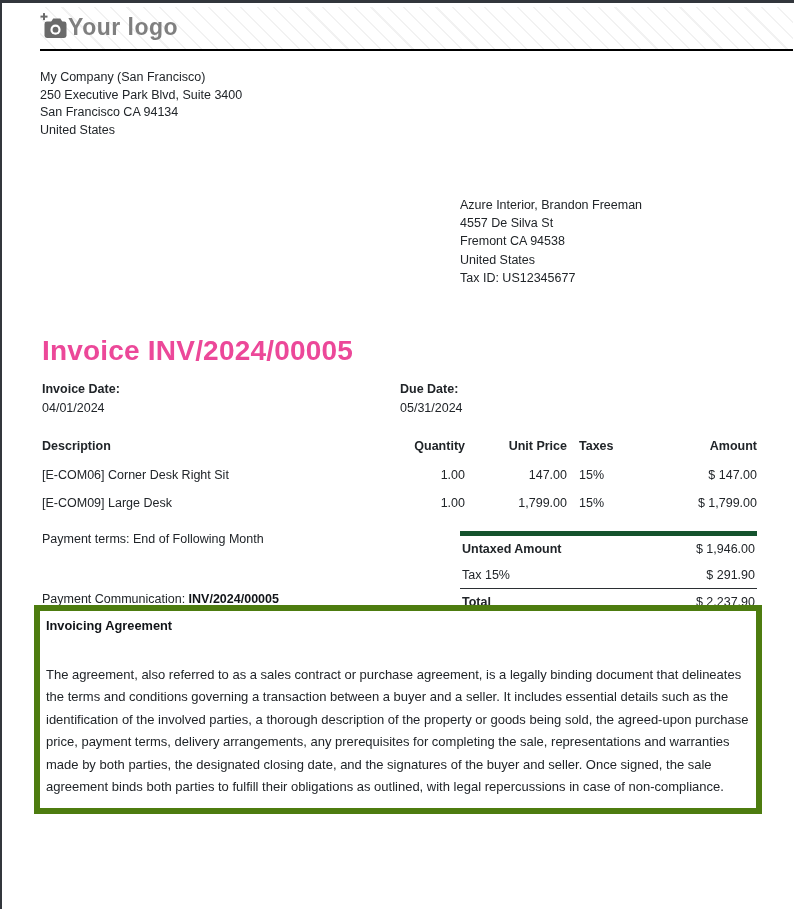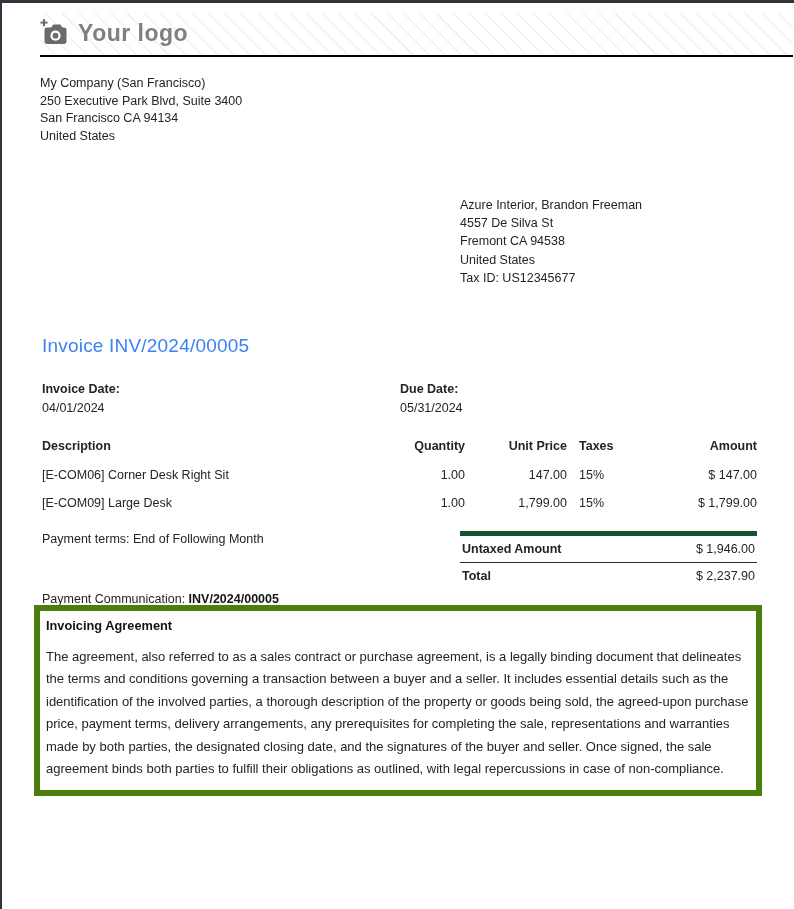--- a/index.html
+++ b/index.html
@@ -6,32 +6,32 @@
   body{
     width:794px;height:909px;position:relative;background:#ffffff;
     font-family:"Liberation Sans", sans-serif;color:#212529;overflow:hidden;
     -webkit-font-smoothing:antialiased;
   }
   .edge-top{position:absolute;top:0;left:0;width:794px;height:3px;background:#32363c;}
   .edge-left{position:absolute;top:0;left:0;width:2px;height:909px;background:#32363c;}
   .page{position:absolute;top:3px;left:2px;width:753px;padding:0 0 0 38px;}
   
   .logo-banner{
-    margin-top:10px;height:40px;display:flex;align-items:center;gap:10px;
+    margin-top:4px;height:40px;display:flex;align-items:center;
     background:repeating-linear-gradient(45deg,transparent 0 10px,#f2f2f2 10px 11.5px);
     border-bottom:2px solid #000;padding-bottom:2px;
   }
   .logo-text{font-size:23px;font-weight:bold;color:#7f7f7f;letter-spacing:.5px;}
   .camera{flex:0 0 auto;display:block;}
   
   .company-block{margin-top:18px;font-size:12.5px;line-height:17.5px;}
   .customer-block{position:absolute;left:458px;top:193px;font-size:12.5px;line-height:18.2px;}
   .addr-line{display:block;}
   
-  .doc-title{position:absolute;left:40px;top:332px;font-size:19px;font-weight:400;color:#3b82f6;letter-spacing:.2px;}
+  .doc-title{position:absolute;left:40px;top:332px;font-size:28px;font-weight:700;color:#ec4899;letter-spacing:.2px;}
   .dates-row{position:absolute;left:40px;top:377px;width:715px;display:grid;grid-template-columns:358px auto;}
   .date-label{font-weight:bold;font-size:12.5px;line-height:19px;}
   .date-value{font-size:12.5px;line-height:19px;}
   
   .items{position:absolute;left:40px;top:433px;width:715px;border-collapse:collapse;font-size:12.5px;}
   .items th{font-weight:bold;padding:3px 0 8px 0;white-space:nowrap;}
   .items td{padding:7px 0 7px 0;white-space:nowrap;}
   .col-desc{text-align:left;width:345px;}
   .col-qty{text-align:right;width:78px;}
   .col-unit{text-align:right;width:102px;}
@@ -45,21 +45,21 @@
   .totals .trow{display:flex;justify-content:space-between;align-items:center;padding:6px 2px 6px 2px;}
   .totals .trow.first{border-top:5px solid #14532d;}
   .totals .trow.total{border-top:1.5px solid #2b2f33;}
   .t-bold{font-weight:bold;}
   
   .agreement{
     position:absolute;left:34px;top:605px;width:728px;box-sizing:border-box;
     border:6px solid #4d7c0f;padding:7px 2px 10px 6px;
   }
   .agreement-heading{font-size:12.8px;font-weight:bold;color:#111418;}
-  .agreement-body{margin-top:13px;font-size:13px;line-height:22.4px;color:#212529;text-align:left;}
+  .agreement-body{margin-top:31px;font-size:13px;line-height:22.4px;color:#212529;text-align:left;}
 </style>
 </head>
 <body>
 
 <div class="edge-top"></div>
 <div class="edge-left"></div>
 
 <div class="page">
 
   <div class="logo-banner">
@@ -131,20 +131,24 @@
   </table>
 
   <div class="pay-terms">Payment terms: End of Following Month</div>
   <div class="pay-comm"><span>Payment Communication: </span><b>INV/2024/00005</b></div>
 
   <div class="totals">
     <div class="trow first">
       <span class="t-bold">Untaxed Amount</span>
       <span>$ 1,946.00</span>
     </div>
+    <div class="trow">
+      <span>Tax 15%</span>
+      <span>$ 291.90</span>
+    </div>
     <div class="trow total">
       <span class="t-bold">Total</span>
       <span>$ 2,237.90</span>
     </div>
   </div>
 
 </div>
 
 <div class="agreement">
   <div class="agreement-heading">Invoicing Agreement</div>

